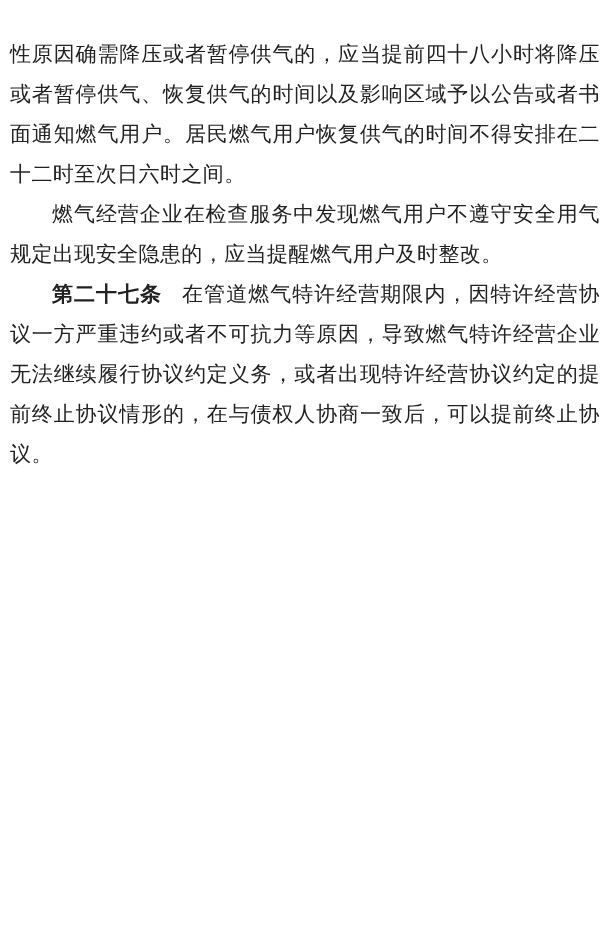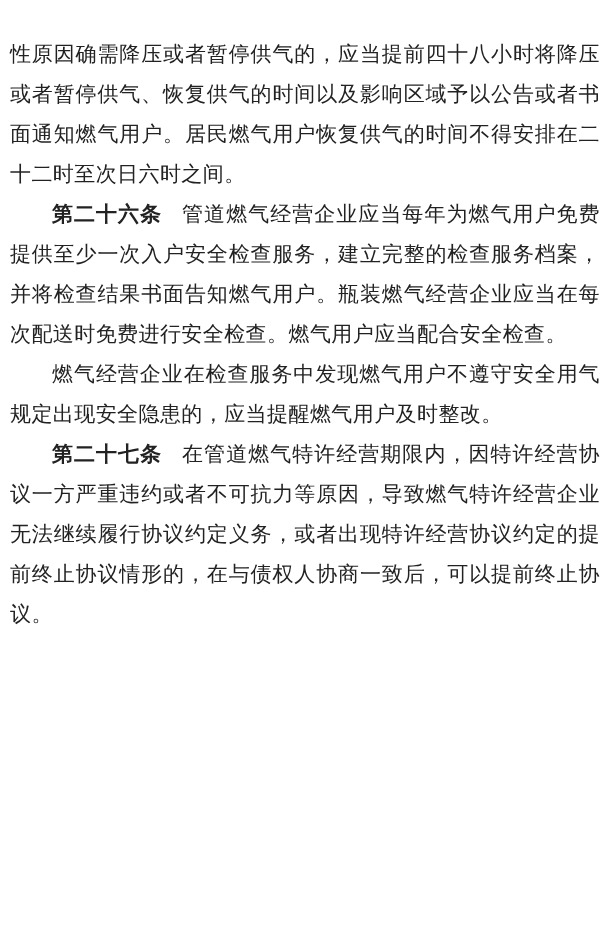--- a/index.html
+++ b/index.html
@@ -39,18 +39,17 @@
   .doc .lead:not(:empty) {
     margin-right: 0.95em;
   }
 </style>
 </head>
 <body>
 
 <div class="sheet">
   <div class="doc">
     <p class="continuation"><span class="lead"></span><span>性原因确需降压或者暂停供气的，应当提前四十八小时将降压或者暂停供气、恢复供气的时间以及影响区域予以公告或者书面通知燃气用户。居民燃气用户恢复供气的时间不得安排在二十二时至次日六时之间。</span></p>
-    <p><span class="lead">第二十六条</span><span>管道燃气经营企业应当每年为燃气用户免费提供至少一次入户安全检查服务，建立完整的检查服务档案，并将检查结果书面告知燃气用户。瓶装燃气经营企业应当在每次配送时免费进行安全检查。燃气用户应当配合安全检查。</span></p>
     <p><span class="lead"></span><span>燃气经营企业在检查服务中发现燃气用户不遵守安全用气规定出现安全隐患的，应当提醒燃气用户及时整改。</span></p>
     <p><span class="lead">第二十七条</span><span>在管道燃气特许经营期限内，因特许经营协议一方严重违约或者不可抗力等原因，导致燃气特许经营企业无法继续履行协议约定义务，或者出现特许经营协议约定的提前终止协议情形的，在与债权人协商一致后，可以提前终止协议。</span></p>
   </div>
 
 </div>
 
 </body></html>

